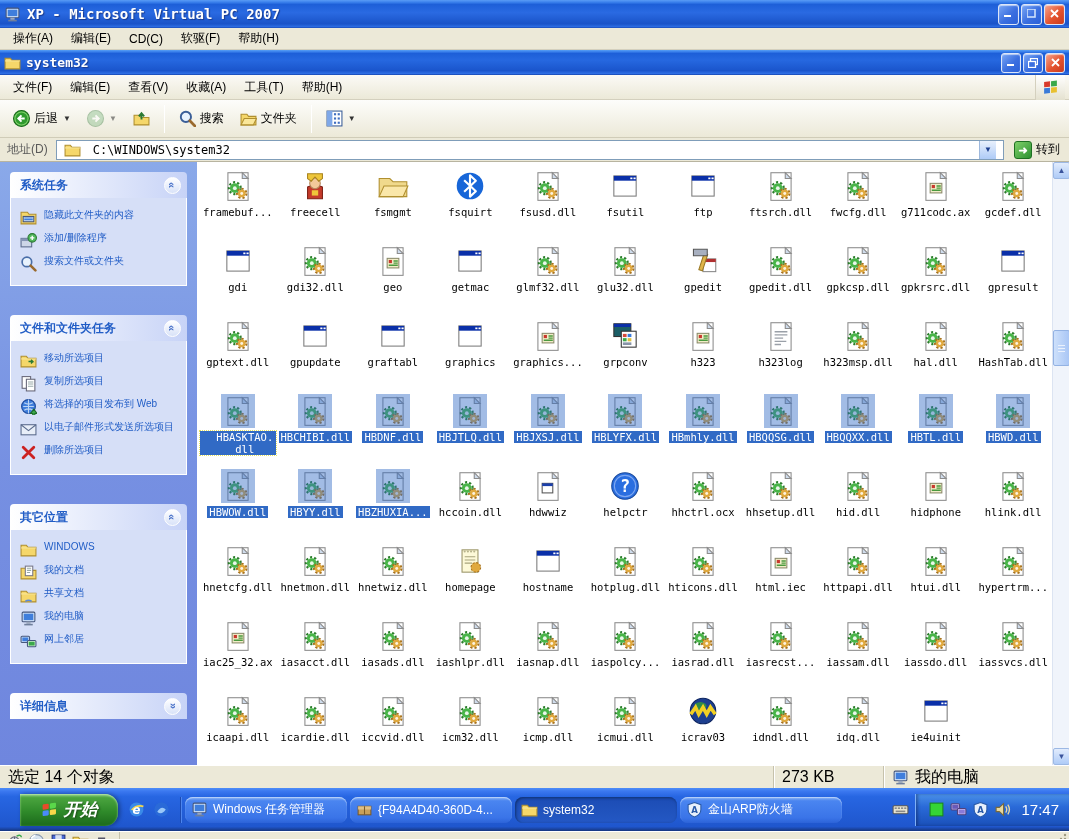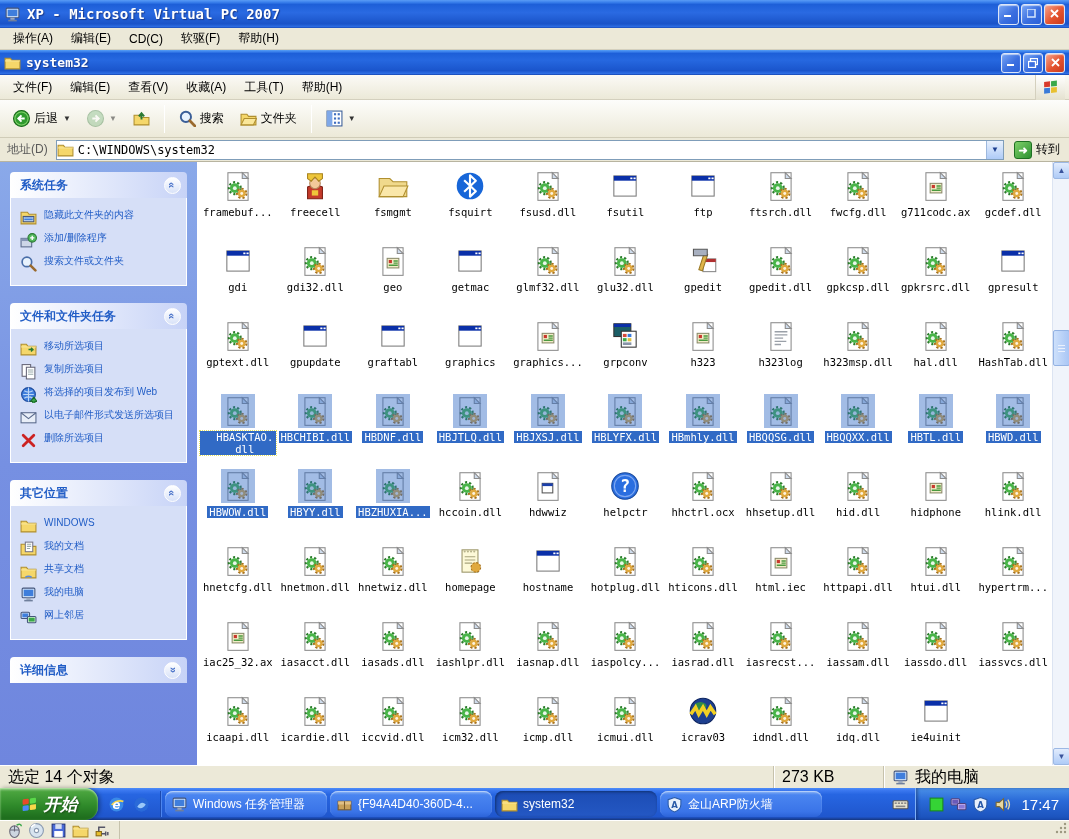--- a/index.html
+++ b/index.html
@@ -24,31 +24,31 @@
   .exp-menubar .flag { margin-left:auto; width:30px; height:25px; border-left:1px solid #d4d0be; display:flex; align-items:center; justify-content:center; background:linear-gradient(180deg,#fff,#e4e1cf); }
 
   .toolbar { height:38px; background:linear-gradient(180deg,#fdfdfb,#ece9d8); border-bottom:1px solid #d0ccb8; display:flex; align-items:center; padding:0 6px; gap:2px; }
   .tbtn { display:flex; align-items:center; gap:4px; padding:3px 6px; border:1px solid transparent; border-radius:3px; color:#000; }
   .tbtn .drop { font-size:8px; color:#333; margin-left:1px; }
   .tbtn.disabled { opacity:.55; }
   .tsep { width:1px; height:28px; background:#c6c2ac; margin:0 5px; border-right:1px solid #fff; }
 
   .addressbar { height:24px; background:#ece9d8; border-bottom:1px solid #b8b4a0; display:flex; align-items:center; padding:0 4px; gap:5px; }
   .addressbar .lbl { color:#5a5a5a; padding:0 3px; }
-  .addr-box { flex:1; height:20px; background:#fff; border:1px solid #7f9db9; display:flex; align-items:center; padding:0 0; gap:4px; }
+  .addr-box { flex:1; height:20px; background:#fff; border:1px solid #7f9db9; display:flex; align-items:center; padding:0 7px; gap:12px; }
   .addr-box .val { font-family:"DejaVu Sans Mono",monospace; font-size:12px; flex:1; }
   .addr-drop { width:17px; height:18px; background:linear-gradient(180deg,#e8f0fc,#aecbf7); border-left:1px solid #9db8dd; text-align:center; font-size:8px; line-height:18px; color:#1d3f8f; }
   .go-btn { display:flex; align-items:center; gap:4px; padding:0 5px; }
   .go-ico { width:18px; height:18px; border-radius:3px; background:linear-gradient(135deg,#7fd06a,#2c9130); border:1px solid #1e7022; color:#fff; font-weight:bold; text-align:center; line-height:16px; font-size:11px; }
 
   .content { height:603px; display:flex; }
 
   
   .taskpane { width:197px; background:linear-gradient(180deg,#8aa9e9 0%,#7690e2 50%,#6f86de 100%); padding:10px 10px 0 10px; overflow:hidden; }
-  .panel { margin-bottom:17px; }
+  .panel { margin-bottom:29px; }
   .panel-hd { height:26px; border-radius:4px 4px 0 0; background:linear-gradient(90deg,#ffffff,#c7d3f7); display:flex; align-items:center; padding:0 6px 0 10px; }
   .panel-hd .ptitle { color:#215dc6; font-weight:bold; font-size:12px; flex:1; }
   .chev { width:17px; height:17px; border-radius:50%; background:linear-gradient(180deg,#fff,#d8e2f8); border:1px solid #fff; color:#4a73c9; font-weight:bold; display:flex; align-items:center; justify-content:center; font-size:11px; }
   .chev span { display:inline-block; transform:rotate(90deg); }
   .panel.collapsed .chev span { transform:rotate(-90deg); }
   .panel-bd { background:#d6dff7; padding:8px 6px 10px 8px; border:1px solid #fff; border-top:none; }
   .panel-item { display:flex; align-items:flex-start; gap:7px; padding:3px 0; color:#215dc6; font-size:10px; line-height:1.25; cursor:pointer; }
   .panel-item .icon { flex:0 0 18px; }
 
   
@@ -70,21 +70,21 @@
   .sthumb::after { content:''; position:absolute; left:4px; right:4px; top:14px; height:8px; background:repeating-linear-gradient(180deg,#eaf1fd 0 1px,transparent 1px 3px); }
 
   
   .statusbar { height:23px; background:#ece9d8; border-top:1px solid #fff; display:flex; align-items:center; font-size:16px; }
   .sb-sec { height:100%; display:flex; align-items:center; padding:0 8px; border-right:1px solid #c6c2ac; box-shadow:1px 0 0 #fff; }
   .sb-left { flex:1; }
   .sb-size { width:110px; }
   .sb-zone { width:185px; gap:6px; border-right:none; }
 
   
-  .taskbar { height:32px; background:linear-gradient(180deg,#4d8df8 0%,#3a77ef 8%,#2766e2 20%,#1f56cd 90%,#16367e 100%); display:flex; align-items:center; }
+  .taskbar { height:43px; background:linear-gradient(180deg,#4d8df8 0%,#3a77ef 8%,#2766e2 20%,#1f56cd 90%,#16367e 100%); display:flex; align-items:center;padding-left:20px; }
   .startbtn { height:32px; width:98px; border-radius:0 13px 13px 0; background:linear-gradient(180deg,#82c27a 0%,#4aa43e 12%,#2f8a2a 55%,#1f6f1e 92%); box-shadow:inset 0 1px 2px #b8e8a8, 2px 0 4px rgba(0,0,0,.35); display:flex; align-items:center; justify-content:center; gap:6px; color:#fff; font-weight:bold; font-style:italic; font-size:17px; text-shadow:1px 1px 2px #1c4a18; }
   .qlaunch { display:flex; align-items:center; gap:8px; padding:0 10px; border-right:1px solid #1c4ab0; box-shadow:1px 0 0 #4d85ee; height:26px; margin-right:4px; }
   .tasks { display:flex; gap:3px; flex:1; align-items:center; }
   .taskbtn { width:162px; height:26px; border-radius:8px; background:linear-gradient(180deg,#8db4f4 0%,#4a85f0 15%,#3a74e8 80%,#2c63d8 100%); box-shadow:inset 0 1px 1px #b8d2fa; color:#fff; display:flex; align-items:center; gap:5px; padding:0 6px; font-size:12px; overflow:hidden; white-space:nowrap; }
   .taskbtn.active { background:linear-gradient(180deg,#1c4cb4,#2458c4); box-shadow:inset 1px 1px 3px #10306e; }
   .kbd-ind { margin:0 6px; display:flex; align-items:center; }
   .tray { height:32px; background:linear-gradient(180deg,#4a90e8 0%,#2a6ad8 40%,#1b52bc 95%); border-left:1px solid #7fb0f8; box-shadow:inset 2px 0 3px rgba(0,0,30,.3); display:flex; align-items:center; gap:6px; padding:0 10px 0 12px; color:#fff; }
   .tray .time { font-size:15px; margin-left:4px; }
 
   

